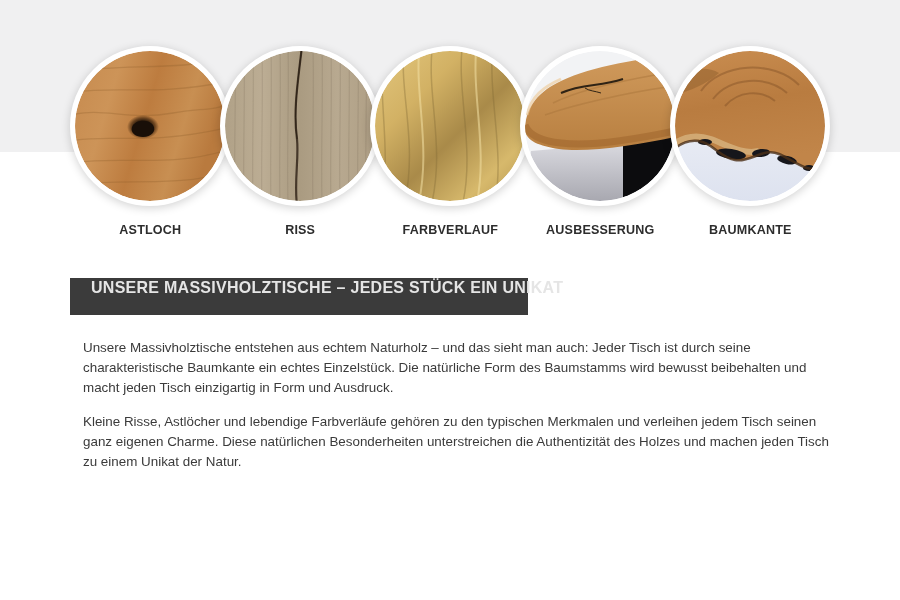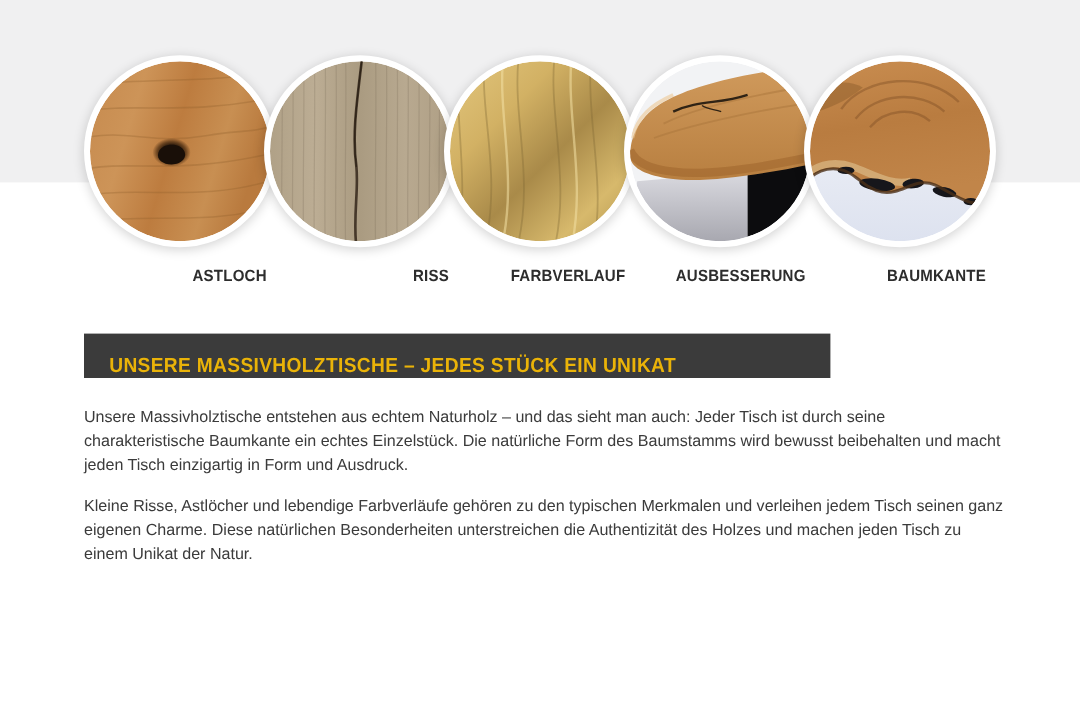--- a/index.html
+++ b/index.html
@@ -10,48 +10,48 @@
   }
   .gray-band{
     position:absolute;top:0;left:0;width:900px;height:152px;
     background:#f0f0f1;
   }
   .features{
     position:absolute;top:46px;left:0;width:900px;
     display:flex;justify-content:center;
   }
   .feature{
-    width:150px;display:flex;flex-direction:column;align-items:flex-end;flex:none;
+    width:150px;display:flex;flex-direction:column;align-items:center;flex:none;
   }
   .circle{
     width:150px;height:150px;border-radius:50%;
     border:5px solid #ffffff;background:#ffffff;
     box-shadow:0 2px 10px rgba(0,0,0,0.18);
     overflow:hidden;flex:none;margin:0 -5px;
   }
   .circle svg{display:block;width:150px;height:150px;border-radius:50%;}
   .feature-label{
     margin-top:16px;font-size:13.5px;font-weight:700;color:#2d2d2d;
     letter-spacing:.2px;white-space:nowrap;
   }
   .feature-label span{display:inline-block;transform:scaleX(.93);transform-origin:center;}
   .heading-bar{
-    position:absolute;left:70px;top:278px;width:622px;height:37px;
-    background:#3b3b3b;color:#eab308;box-sizing:border-box;
-    display:flex;align-items:flex-end;padding-left:21px;
+    position:absolute;left:70px;top:278px;width:458px;height:37px;
+    background:#3b3b3b;color:#e5e5e5;box-sizing:border-box;
+    display:flex;align-items:flex-start;padding-left:21px;
   }
   .heading-bar span{
     display:inline-block;transform:scaleX(.94);transform-origin:left center;
     font-size:17px;font-weight:700;letter-spacing:.3px;white-space:nowrap;
   }
   .body-copy{
     position:absolute;left:70px;top:338px;width:766px;
     font-size:13.4px;line-height:20px;color:#3b3b3b;
   }
-  .body-copy p{margin:0 0 14px 0;}
+  .body-copy p{margin:0 0 14px 13px;}
 </style>
 </head>
 <body>
 
 <div class="page">
   <div class="gray-band"></div>
 
   <div class="features">
 
     <div class="feature">

